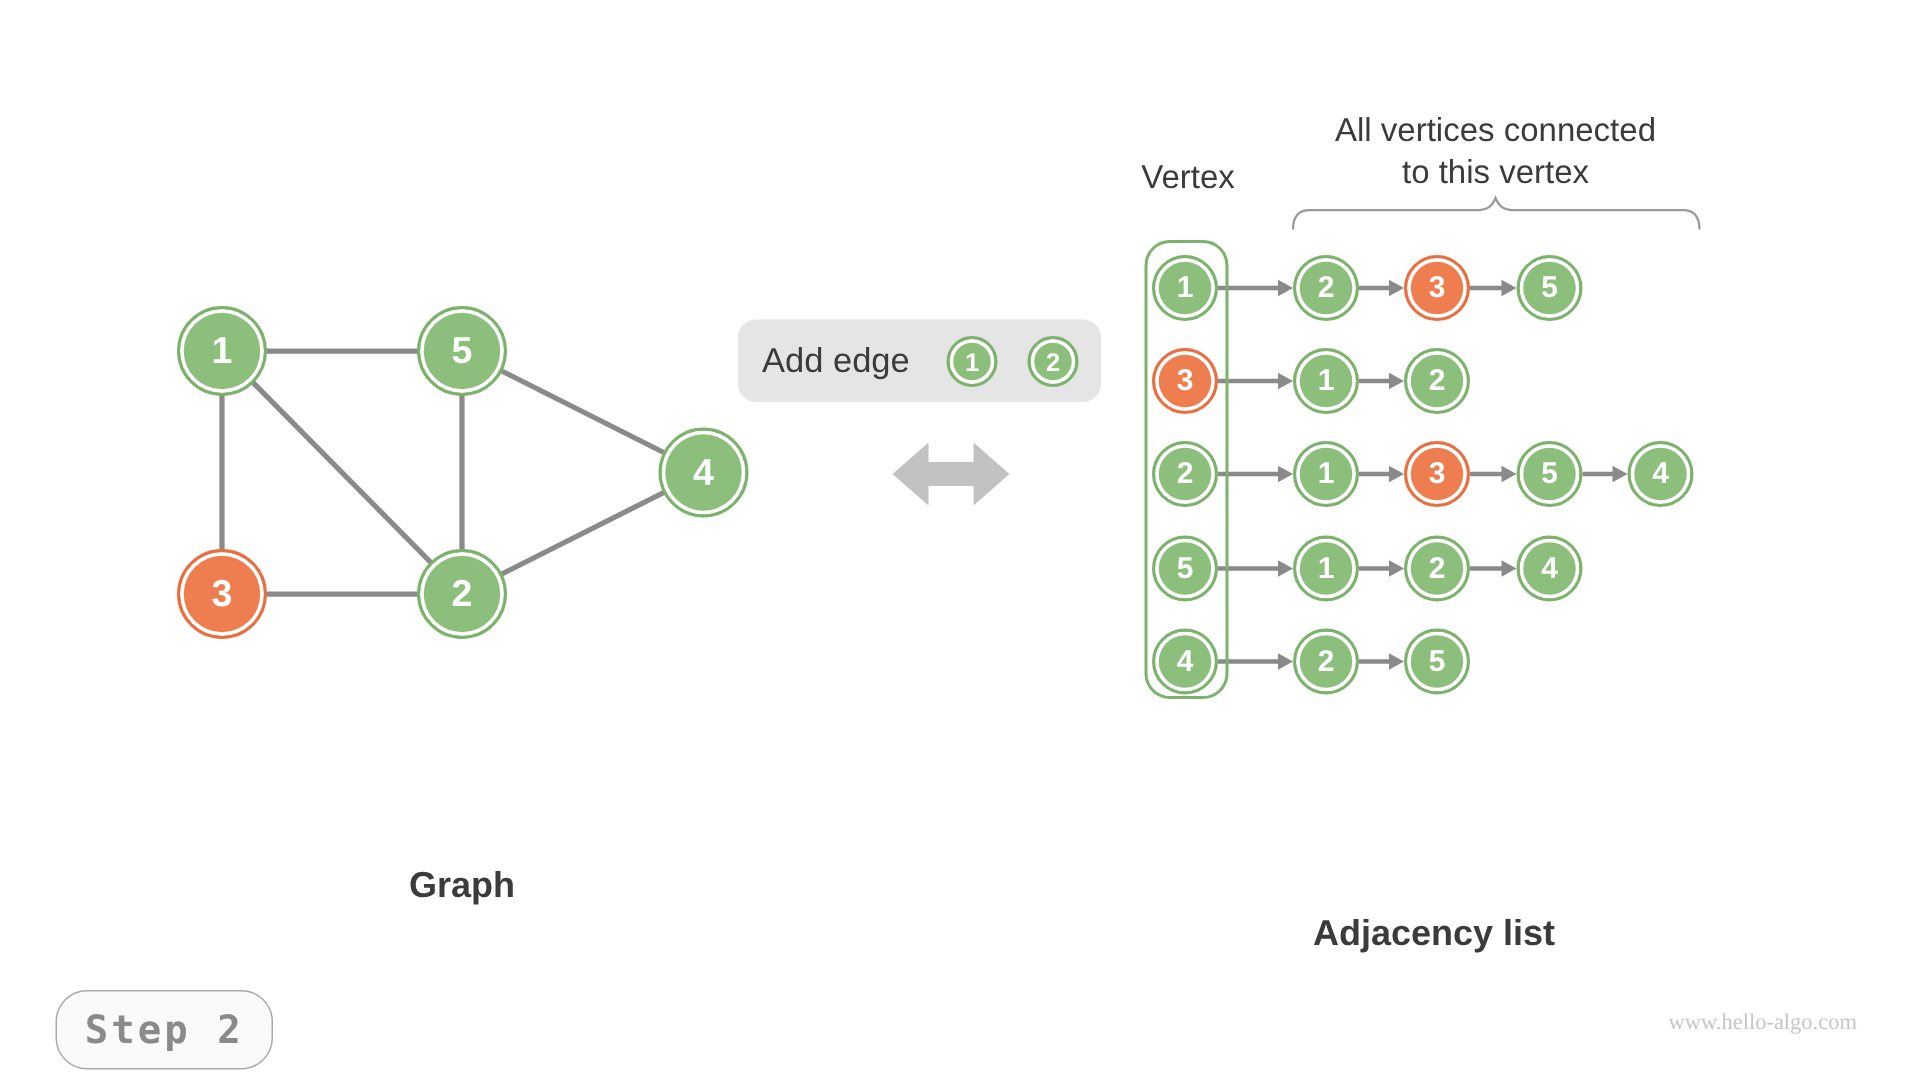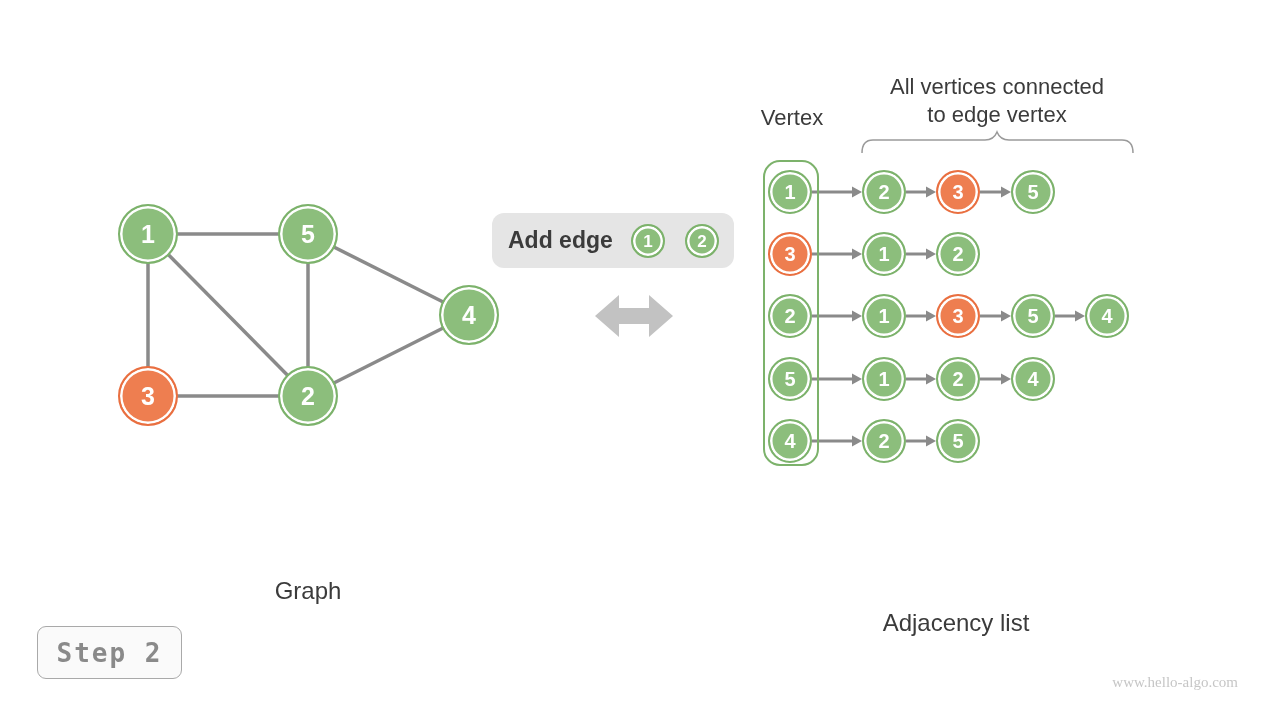--- a/index.html
+++ b/index.html
@@ -16,37 +16,37 @@
     font-family:"Liberation Sans", sans-serif;
   }
   .vx.green  { background:var(--green-fill);  border:2.5px solid var(--green-border);  box-shadow:inset 0 0 0 2.5px #ffffff; }
   .vx.orange { background:var(--orange-fill); border:2.5px solid var(--orange-border); box-shadow:inset 0 0 0 2.5px #ffffff; }
   .vx-lg { width:60px; height:60px; font-size:25px; }
   .vx-md { width:44px; height:44px; font-size:20px; }
   .vx-sm { width:34px; height:34px; font-size:17px; }
 
   .txt { position:absolute; color:var(--text-dark); }
   .hdr { font-size:22px; text-align:center;margin-top:12px; }
-  .caption { font-size:24px; font-weight:normal; text-align:center; }
+  .caption { font-size:24px; font-weight:bold; text-align:center; }
 
   #op-box {
     position:absolute; left:492px; top:213px; width:242px; height:55px;
     background:var(--panel-gray); border-radius:12px;
   }
   #op-label {
     position:absolute; left:508px; top:213px; height:55px; line-height:55px;
-    font-size:23px; color:var(--text-dark);font-weight:bold;
+    font-size:23px; color:var(--text-dark);
   }
   #vertex-column-frame {
     position:absolute; left:763px; top:160px; width:56px; height:306px;
     box-sizing:border-box; border:2.5px solid var(--green-border); border-radius:17px;
   }
   #step-badge {
-    position:absolute; left:37px; top:626px; width:145px; height:53px;
-    box-sizing:border-box; background:#fafafa; border:1.5px solid #a9a9a9; border-radius:9px;
+    position:absolute; left:37px; top:660px; width:145px; height:53px;
+    box-sizing:border-box; background:#fafafa; border:1.5px solid #a9a9a9; border-radius:21px;
     display:flex; align-items:center; justify-content:center;
     font-family:"DejaVu Sans Mono", monospace; font-weight:bold;
     font-size:26px; color:var(--muted-gray); letter-spacing:2px;
   }
   #watermark {
     position:absolute; right:42px; top:674px; font-family:Liberation Serif, serif;
     font-size:15px; color:var(--watermark-gray);
   }
 </style>
 </head>
@@ -92,21 +92,21 @@
       <polygon points="862,441 852,435.5 852,446.5" fill="#8a8a8a"></polygon>
       <line x1="906" y1="441" x2="928" y2="441" stroke="#8a8a8a" stroke-width="3"></line>
       <polygon points="936,441 926,435.5 926,446.5" fill="#8a8a8a"></polygon>
     </svg>
 
   <div id="op-box"></div>
   <div id="op-label" class="txt">Add edge</div>
 
   <div class="txt hdr" style="left:717px; top:93px; width:150px;">Vertex</div>
   <div class="txt hdr" style="left:847px; top:62px; width:300px;">All vertices connected</div>
-  <div class="txt hdr" style="left:847px; top:90px; width:300px;">to edge vertex</div>
+  <div class="txt hdr" style="left:847px; top:90px; width:300px;">to this vertex</div>
 
   <div id="vertex-column-frame"></div>
 
   <div class="txt caption" style="left:158px; top:577px; width:300px;">Graph</div>
   <div class="txt caption" style="left:806px; top:577px; width:300px;margin-top:32px;">Adjacency list</div>
 
   <div id="step-badge">
     <span>Step 2</span>
   </div>
   <div id="watermark">www.hello-algo.com</div>

